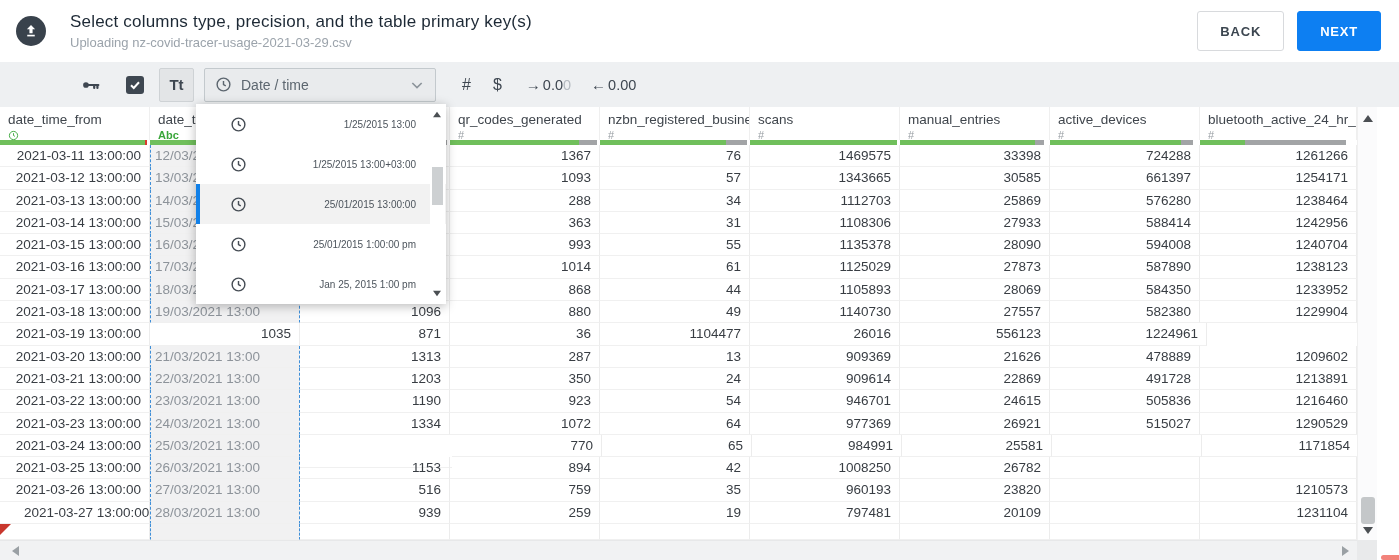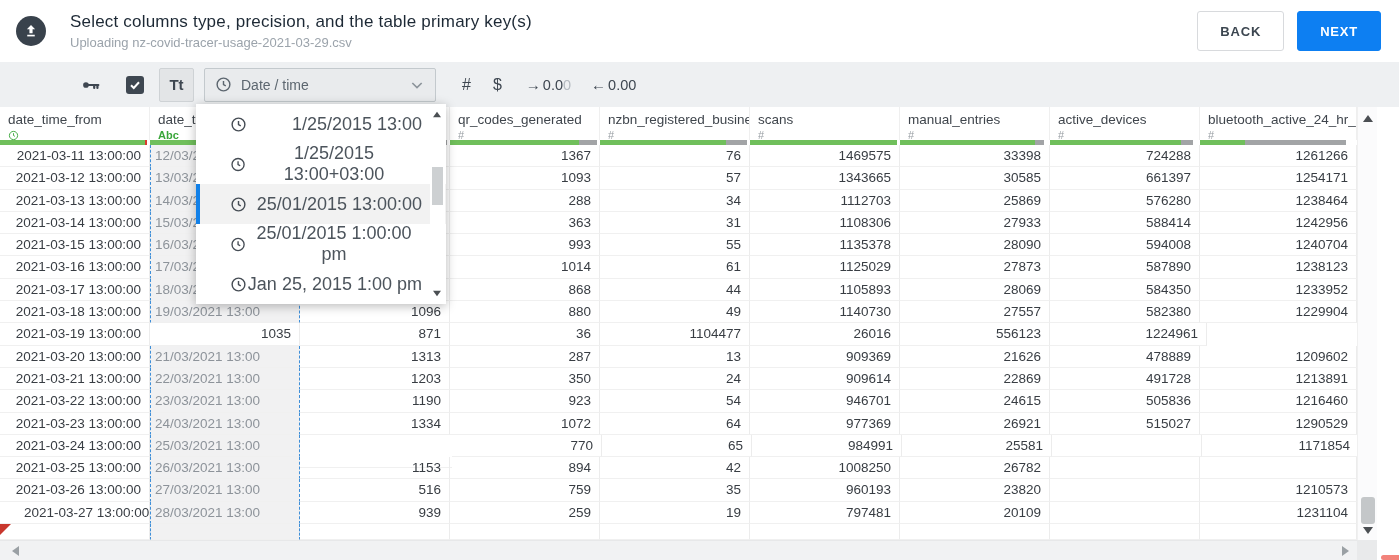--- a/index.html
+++ b/index.html
@@ -64,21 +64,21 @@
   .v-up   { position:absolute; left:5px; top:8px; }
   .v-down { position:absolute; left:5px; top:420px; }
   .hscroll { position:absolute; left:0; top:433px; width:1357px; height:20px; background:#f1f2f3; border-top:1px solid #e7e8e9; }
   .h-left  { position:absolute; left:12px; top:5px; }
   .h-right { position:absolute; right:8px; top:5px; }
   .corner { position:absolute; left:1357px; top:433px; width:20px; height:20px; background:#e9eaeb; }
   .red-indicator { position:absolute; right:0; top:448px; width:18px; height:5px; background:#f2837b; border-radius:3px 0 0 3px; }
   
   .dd-panel { position:absolute; left:196px; top:104px; width:250px; background:#fff; box-shadow:0 2px 10px rgba(0,0,0,.28); z-index:10; }
   .dd-item { height:40px; display:flex; align-items:center; padding-left:34px; position:relative; cursor:pointer; }
-  .dd-item .dd-label { margin-left:auto; margin-right:24px; font-size:18px; color:#4c545c;text-align:center; }
+  .dd-item .dd-label { margin-left:auto; margin-right:30px; font-size:10px; color:#4c545c; }
   .dd-item.selected { background:#f2f2f2; }
   .dd-item.selected::before { content:''; position:absolute; left:0; top:0; bottom:0; width:4px; background:#1180e8; }
   .dd-scroll { position:absolute; right:1px; top:1px; bottom:1px; width:15px; background:#fff; }
   .dd-up   { position:absolute; left:2px; top:6px; transform:scale(.8); }
   .dd-down { position:absolute; left:2px; bottom:6px; transform:scale(.8); }
   .dd-thumb { position:absolute; left:2px; top:62px; width:11px; height:38px; background:#cdd0d2; }
 </style>
 </head>
 <body>
 

